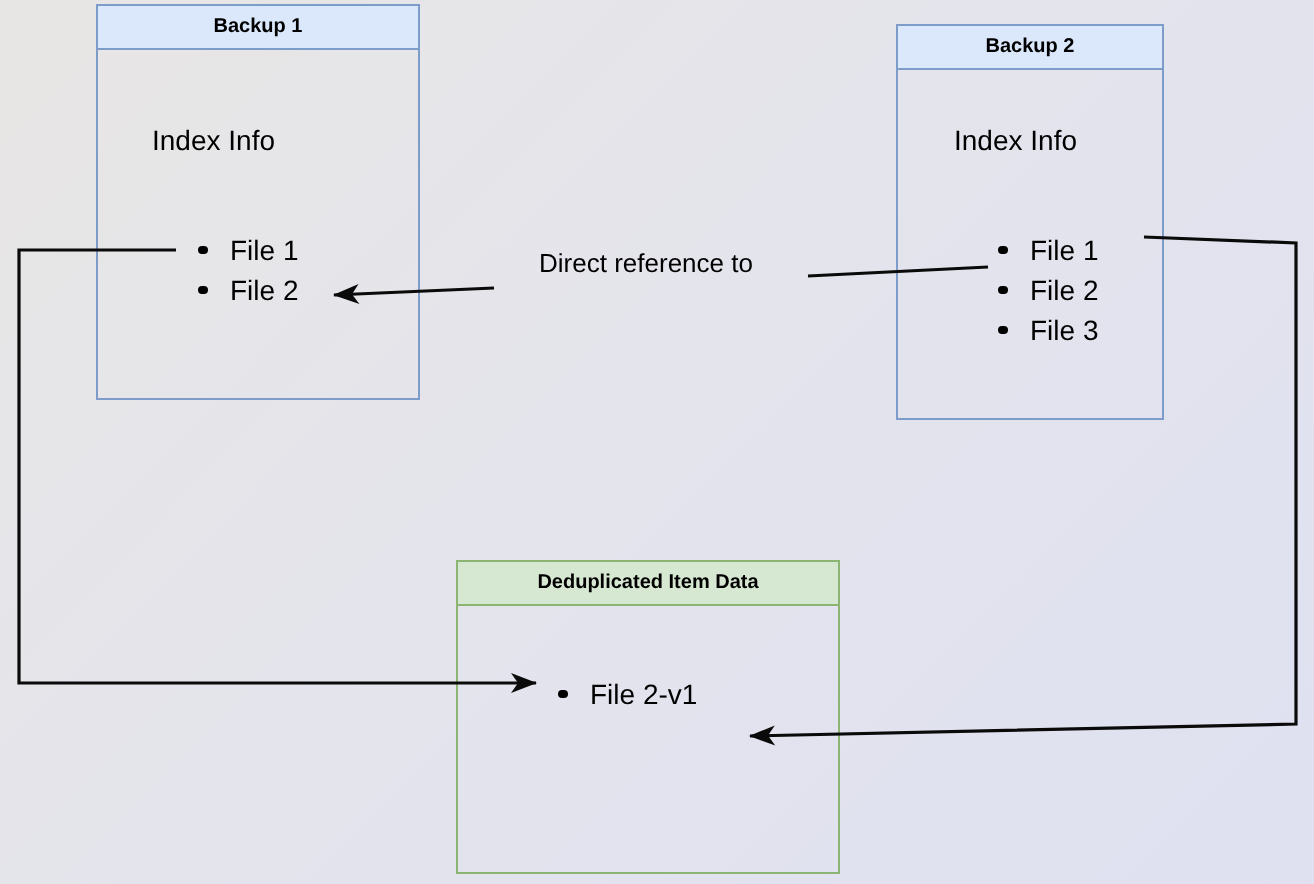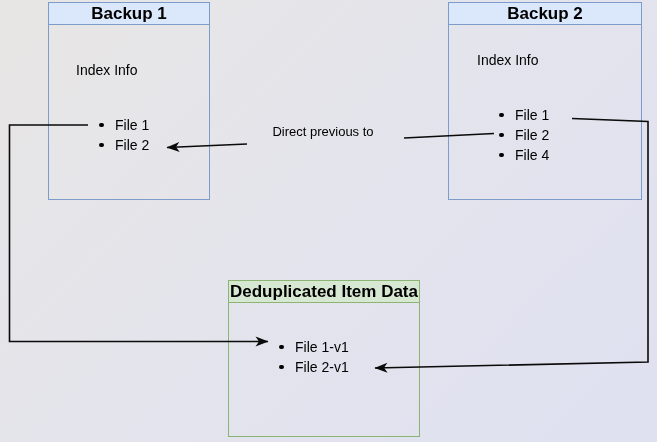--- a/index.html
+++ b/index.html
@@ -19,21 +19,21 @@
     box-sizing: border-box;
     background: transparent;
   }
   .node.blue  { border: 1px solid #7d9cc9; }
   .node.green { border: 1px solid #8cb573; }
   .node-header {
     box-sizing: border-box;
     width: 100%;
     height: 22px;
     display: flex; align-items: center; justify-content: center;
-    font-size: 17px; font-weight: bold;
+    font-size: 10px; font-weight: bold;
   }
   .blue  .node-header { background: #dbe8fb; border-bottom: 1px solid #7d9cc9; }
   .green .node-header { background: #d7e8d2; border-bottom: 1px solid #8cb573; }
   .node-subtitle {
     position: absolute;
     font-size: 14px;
     white-space: nowrap;
   }
   ul.file-list {
     position: absolute;
@@ -83,40 +83,39 @@
 
   <div class="node blue" style="left:48px; top:2px; width:162px; height:198px;">
     <div class="node-header">Backup 1</div>
     <div class="node-subtitle" style="left:27px; top:59px;">Index Info</div>
     <ul class="file-list" style="left:50px; top:112px;">
       <li>File 1</li>
       <li>File 2</li>
     </ul>
   </div>
 
-  <div class="node blue" style="left:448px; top:2px; width:194px; height:198px;">
+  <div class="node blue" style="left:448px; top:12px; width:134px; height:198px;">
     <div class="node-header">Backup 2</div>
     <div class="node-subtitle" style="left:28px; top:49px;">Index Info</div>
     <ul class="file-list" style="left:50px; top:102px;">
       <li>File 1</li>
       <li>File 2</li>
-      <li>File 4</li>
+      <li>File 3</li>
     </ul>
   </div>
 
   <div class="node green" style="left:228px; top:280px; width:192px; height:157px;">
     <div class="node-header">Deduplicated Item Data</div>
     <ul class="file-list" style="left:50px; top:56px;">
-      <li>File 1-v1</li>
       <li>File 2-v1</li>
     </ul>
   </div>
 
   <div class="annotation">
-    <div>Direct previous to</div>
+    <div>Direct reference to</div>
   </div>
 
   <svg class="connectors" viewBox="0 0 657 442">
     <defs>
       <marker id="arrowhead" markerUnits="userSpaceOnUse" markerWidth="14" markerHeight="12" refX="13" refY="6" orient="auto">
         <path d="M0.5,1 L13.5,6 L0.5,11 L4,6 Z" fill="#0a0a0a"></path>
       </marker>
     </defs>
 
     <path class="edge" d="M88,125 L9.5,125 L9.5,341.5 L268,341.5" marker-end="url(#arrowhead)"></path>

